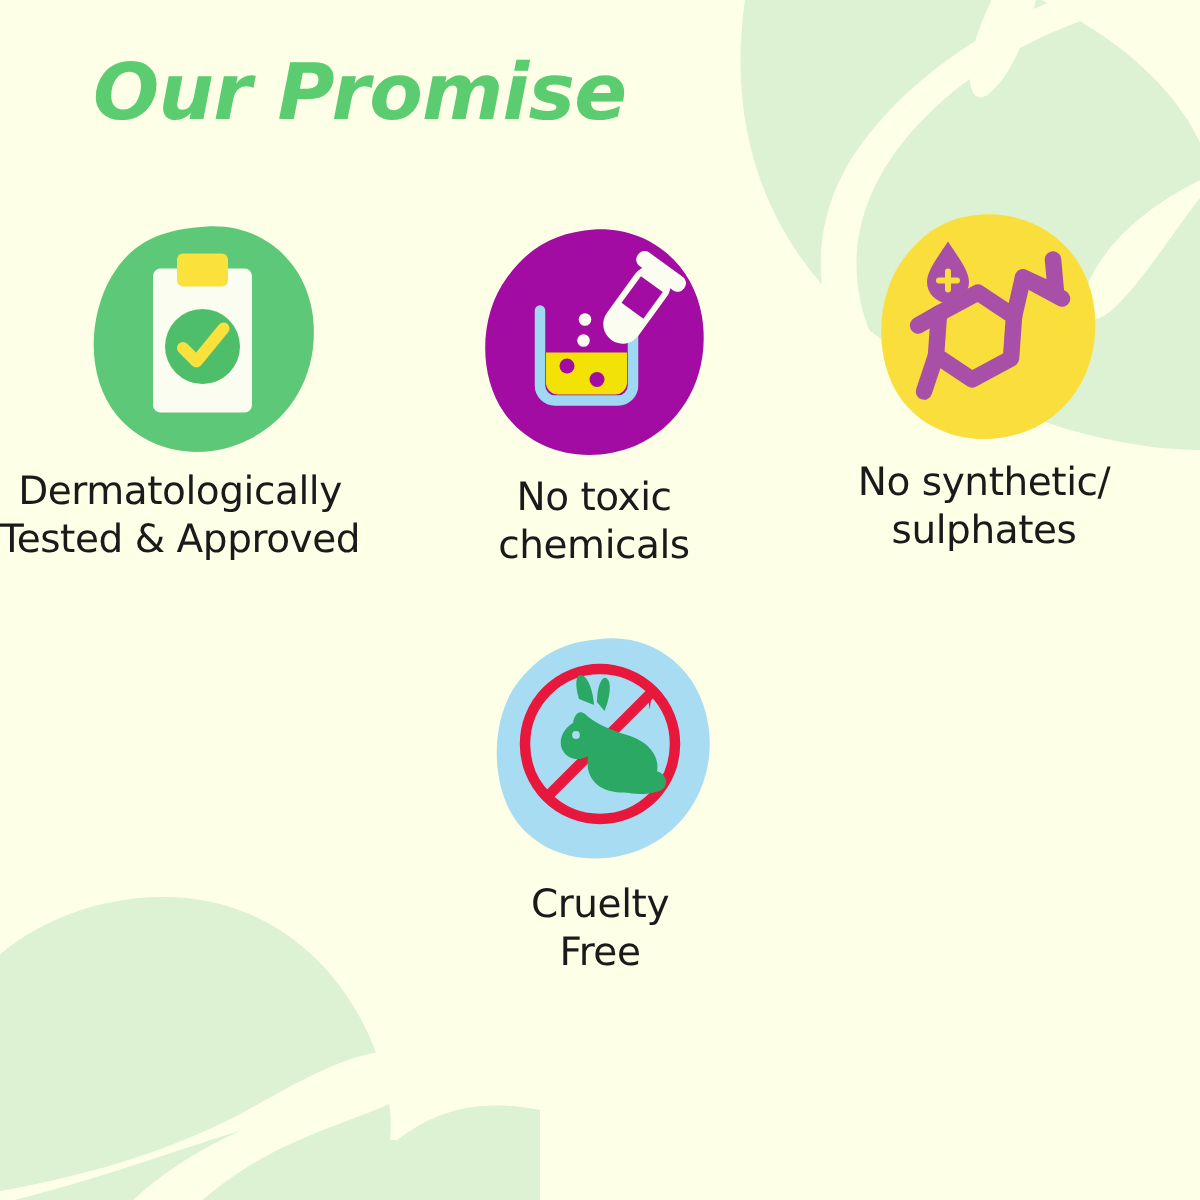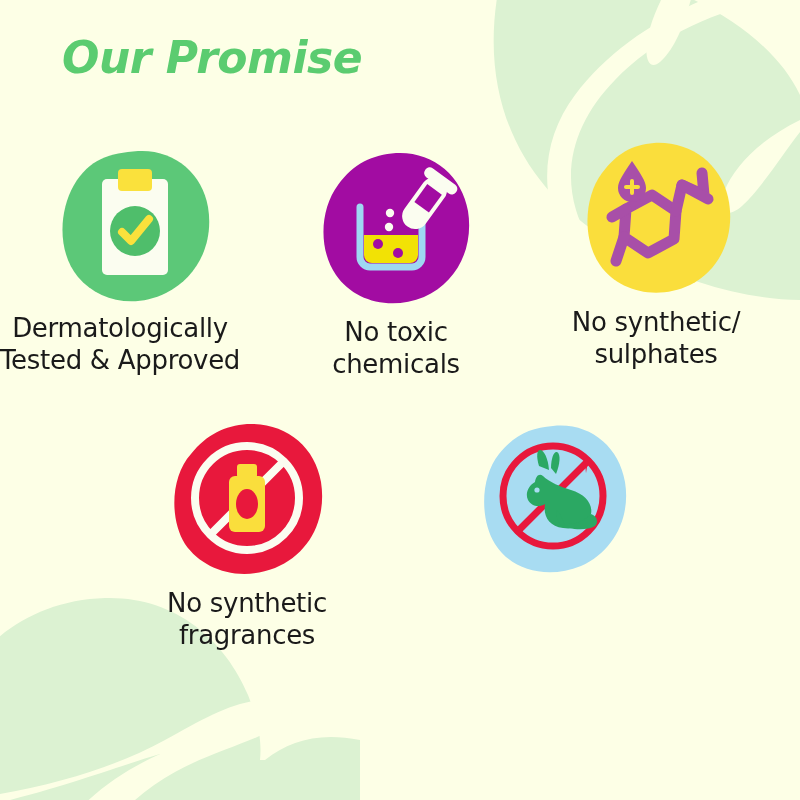--- a/index.html
+++ b/index.html
@@ -24,21 +24,21 @@
     width: 800px;
     height: 800px;
     pointer-events: none;
   }
 
   
   .title {
     position: absolute;
     left: 62px;
     top: 32px;
-    font-size: 44px;
+    font-size: 52px;
     font-weight: bold;
     font-style: italic;
     letter-spacing: -0.5px;
     color: #5BCC70;
     font-family: "DejaVu Sans", sans-serif;
     white-space: nowrap;
   }
 
   
   .row {
@@ -172,35 +172,20 @@
           <path d="M56,42 L56,54 M50,48 L62,48" stroke="#FADE3C" stroke-width="4" stroke-linecap="round"></path>
         </svg>
       </div>
       <div class="badge-label">No synthetic/
 sulphates</div>
     </div>
   </div>
 
   <div class="row" id="row-2">
 
-    <div class="badge" id="badge-3">
-      <div class="badge-icon">
-        <svg viewBox="0 0 160 160">
-          <path d="M80,4 C118,2 148,26 154,62 C160,100 142,134 108,148
-                   C72,162 36,150 18,124 C2,98 4,56 24,34 C40,14 58,6 80,4 Z" fill="#E8183C"></path>
-          <circle cx="80" cy="78" r="52" fill="none" stroke="#FBFDF0" stroke-width="8"></circle>
-          <line x1="44" y1="114" x2="116" y2="42" stroke="#FBFDF0" stroke-width="8" stroke-linecap="round"></line>
-          <rect x="62" y="56" width="36" height="56" rx="6" fill="#FADE3C"></rect>
-          <rect x="70" y="44" width="20" height="14" rx="3" fill="#FADE3C"></rect>
-          <ellipse cx="80" cy="84" rx="11" ry="15" fill="#E8183C"></ellipse>
-        </svg>
-      </div>
-      <div class="badge-label">No synthetic
-fragrances</div>
-    </div>
 
     <div class="badge" id="badge-4">
       <div class="badge-icon">
         <svg viewBox="0 0 160 160">
           <path d="M80,6 C116,2 146,26 152,62 C158,98 140,132 108,146
                    C74,160 38,150 22,124 C6,98 8,56 26,34 C42,14 58,8 80,6 Z" fill="#A8DCF2"></path>
           <circle cx="80" cy="76" r="50" fill="none" stroke="#E8183C" stroke-width="7"></circle>
           <line x1="45" y1="111" x2="115" y2="41" stroke="#E8183C" stroke-width="7" stroke-linecap="round"></line>
           <path d="M112,44 L115,41 L113,53 Z" fill="#E8183C"></path>
 
@@ -210,16 +195,18 @@
             <path d="M62,62 C55,66 52,74 55,80 C58,86 66,88 72,84
                      C70,96 76,106 90,108 C104,110 116,104 118,94
                      C120,84 112,74 98,70 C88,67 76,62 70,56 C66,53 63,56 62,62 Z"></path>
             <path d="M96,104 C104,104 112,100 118,94 C124,96 126,102 122,106
                      C116,110 104,110 96,108 Z"></path>
             <path d="M88,106 C84,100 82,94 84,90 C87,94 90,100 92,106 Z"></path>
           </g>
           <circle cx="64" cy="70" r="2.6" fill="#A8DCF2"></circle>
         </svg>
       </div>
+      <div class="badge-label">Cruelty
+Free</div>
     </div>
   </div>
 
 </div>
 
 </body></html>

